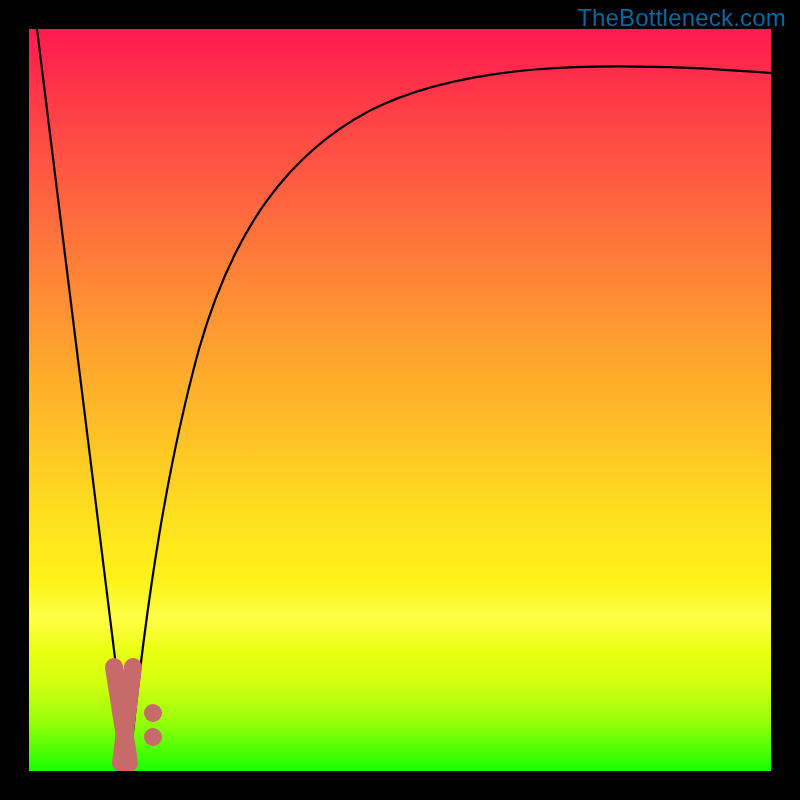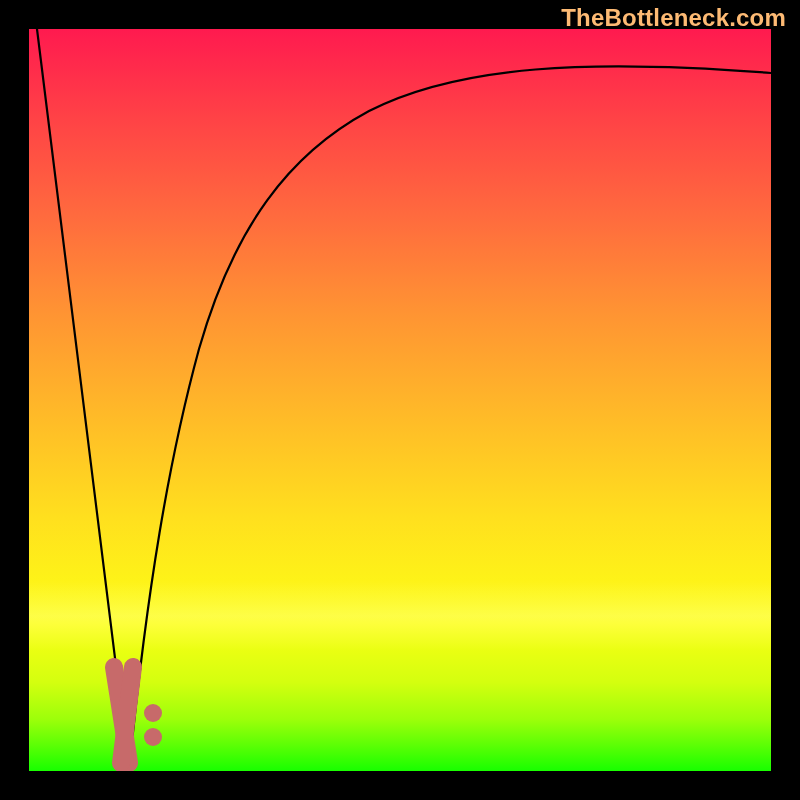--- a/index.html
+++ b/index.html
@@ -15,22 +15,22 @@
     position: relative;
     width: 800px;
     height: 800px;
     background: #000;
   }
   .watermark {
     position: absolute;
     top: 4px;
     right: 14px;
     font-size: 24px;
-    font-weight: 700;
-    color: #fdba74;
+    font-weight: 400;
+    color: #0369a1;
     letter-spacing: 0.2px;
     z-index: 5;
   }
   .plot-area {
     position: absolute;
     left: 29px;
     top: 29px;
     width: 742px;
     height: 742px;
     overflow: hidden;

